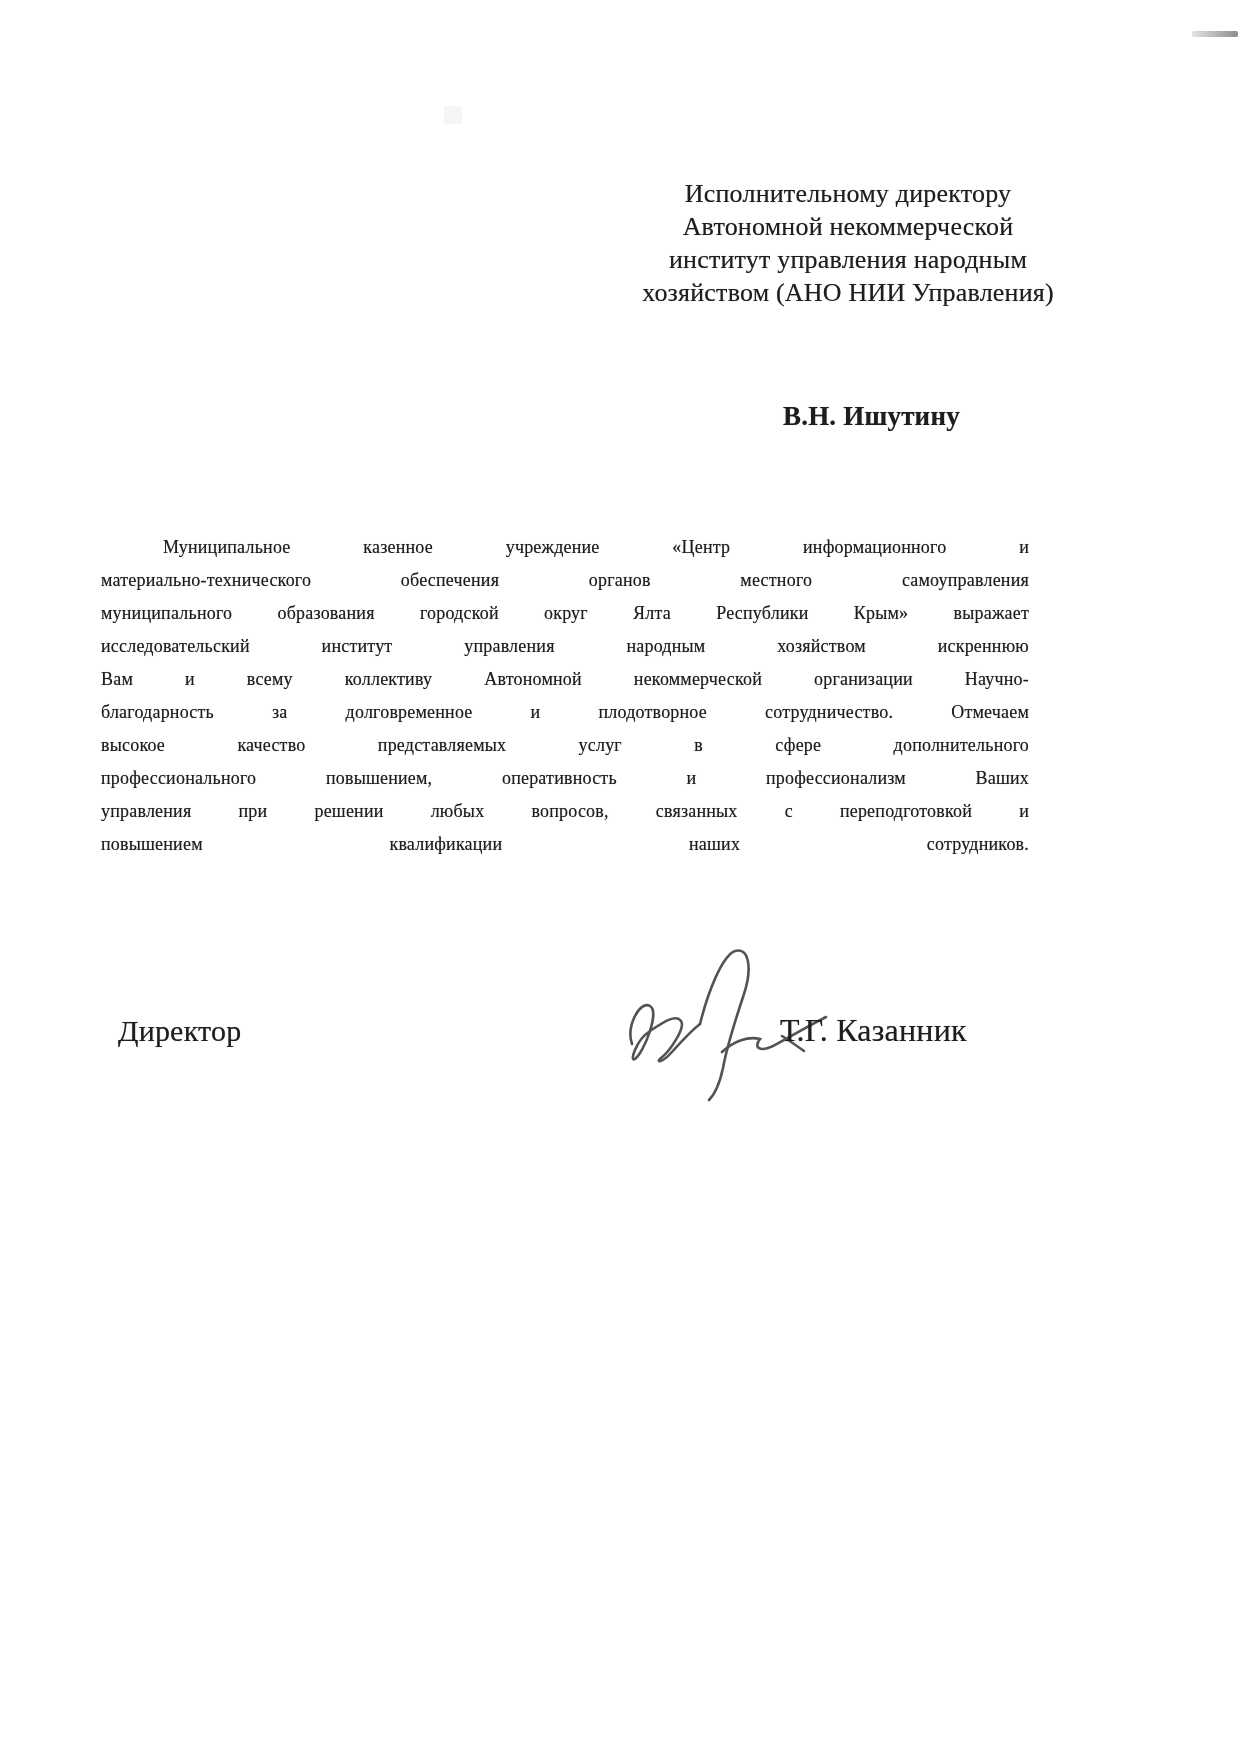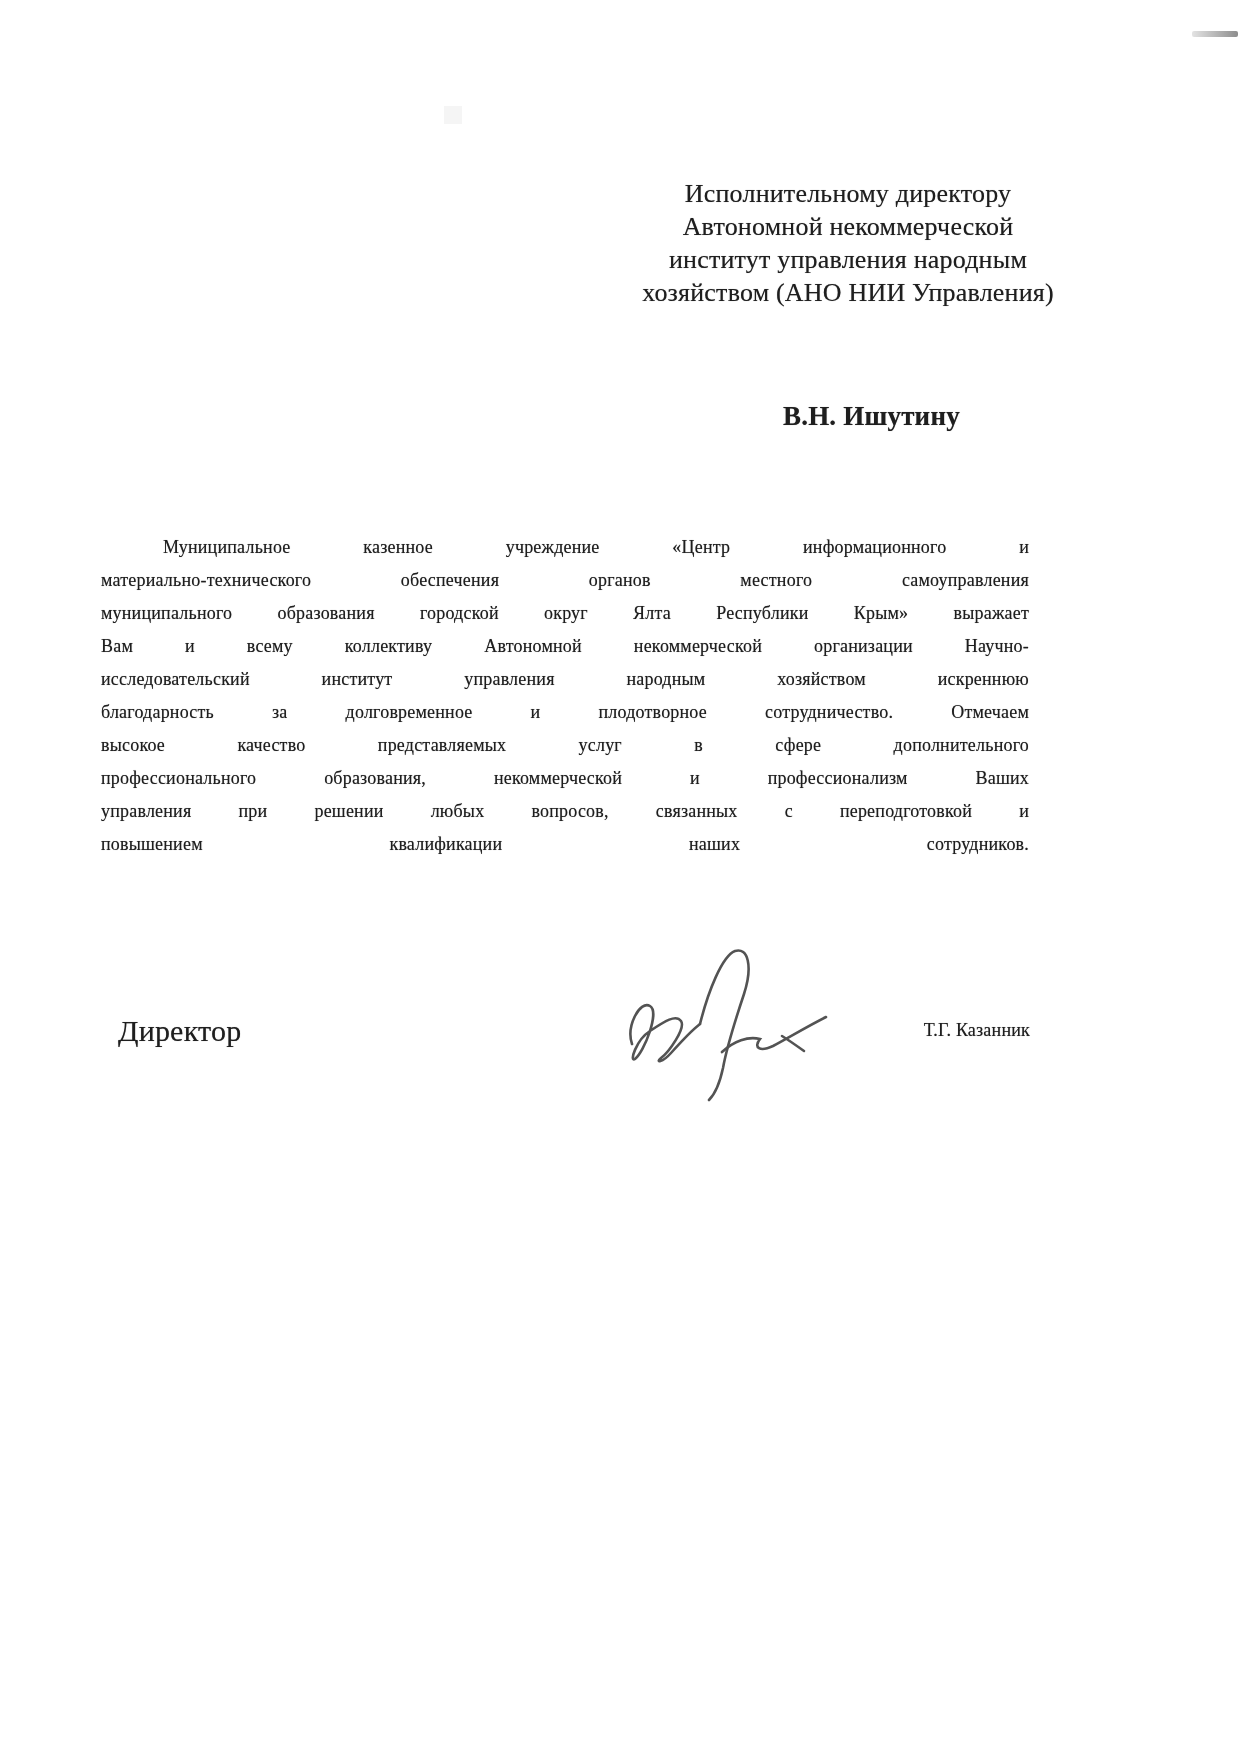--- a/index.html
+++ b/index.html
@@ -68,22 +68,21 @@
     left: 118px;
     top: 1014px;
     font-size: 30px;
     line-height: 33px;
   }
   .signature-row-name {
     position: absolute;
     left: 780px;
     top: 1014px;
     width: 250px;
-    text-align: right;
-    font-size: 18px;
+    font-size: 32px;
     line-height: 33px;
   }
   .signature-svg {
     position: absolute;
     left: 616px;
     top: 940px;
     width: 228px;
     height: 168px;
   }
 
@@ -119,25 +118,25 @@
     <div class="recipient-line">институт управления народным</div>
     <div class="recipient-line">хозяйством (АНО НИИ Управления)</div>
   </div>
 
   <div class="addressee-name txt">В.Н. Ишутину</div>
 
   <div class="body-paragraph txt">
     <div class="body-line first">Муниципальное казенное учреждение «Центр информационного и</div>
     <div class="body-line">материально-технического обеспечения органов местного самоуправления</div>
     <div class="body-line">муниципального образования городской округ Ялта Республики Крым» выражает</div>
+    <div class="body-line">исследовательский институт управления народным хозяйством искреннюю</div>
     <div class="body-line">Вам и всему коллективу Автономной некоммерческой организации Научно-</div>
-    <div class="body-line">исследовательский институт управления народным хозяйством искреннюю</div>
     <div class="body-line">благодарность за долговременное и плодотворное сотрудничество. Отмечаем</div>
     <div class="body-line">высокое качество представляемых услуг в сфере дополнительного</div>
-    <div class="body-line">профессионального образования, некоммерческой и профессионализм Ваших</div>
+    <div class="body-line">профессионального повышением, оперативность и профессионализм Ваших</div>
     <div class="body-line">управления при решении любых вопросов, связанных с переподготовкой и</div>
     <div class="body-line">повышением квалификации наших сотрудников.</div>
   </div>
 
   <div class="signature-row-title txt">Директор</div>
 
   <svg class="signature-svg" viewBox="0 0 228 168" xmlns="http://www.w3.org/2000/svg">
     <g fill="none" stroke="#3c3c3c" stroke-width="2.6" stroke-linecap="round" opacity="0.88">
 
       <path d="M16,104 C10,86 24,60 34,66 C44,72 28,112 19,119 C13,123 20,100 34,91 C49,81 60,74 65,81 C70,88 53,112 45,118 C39,123 46,123 55,113 C64,103 76,90 84,84"></path>

